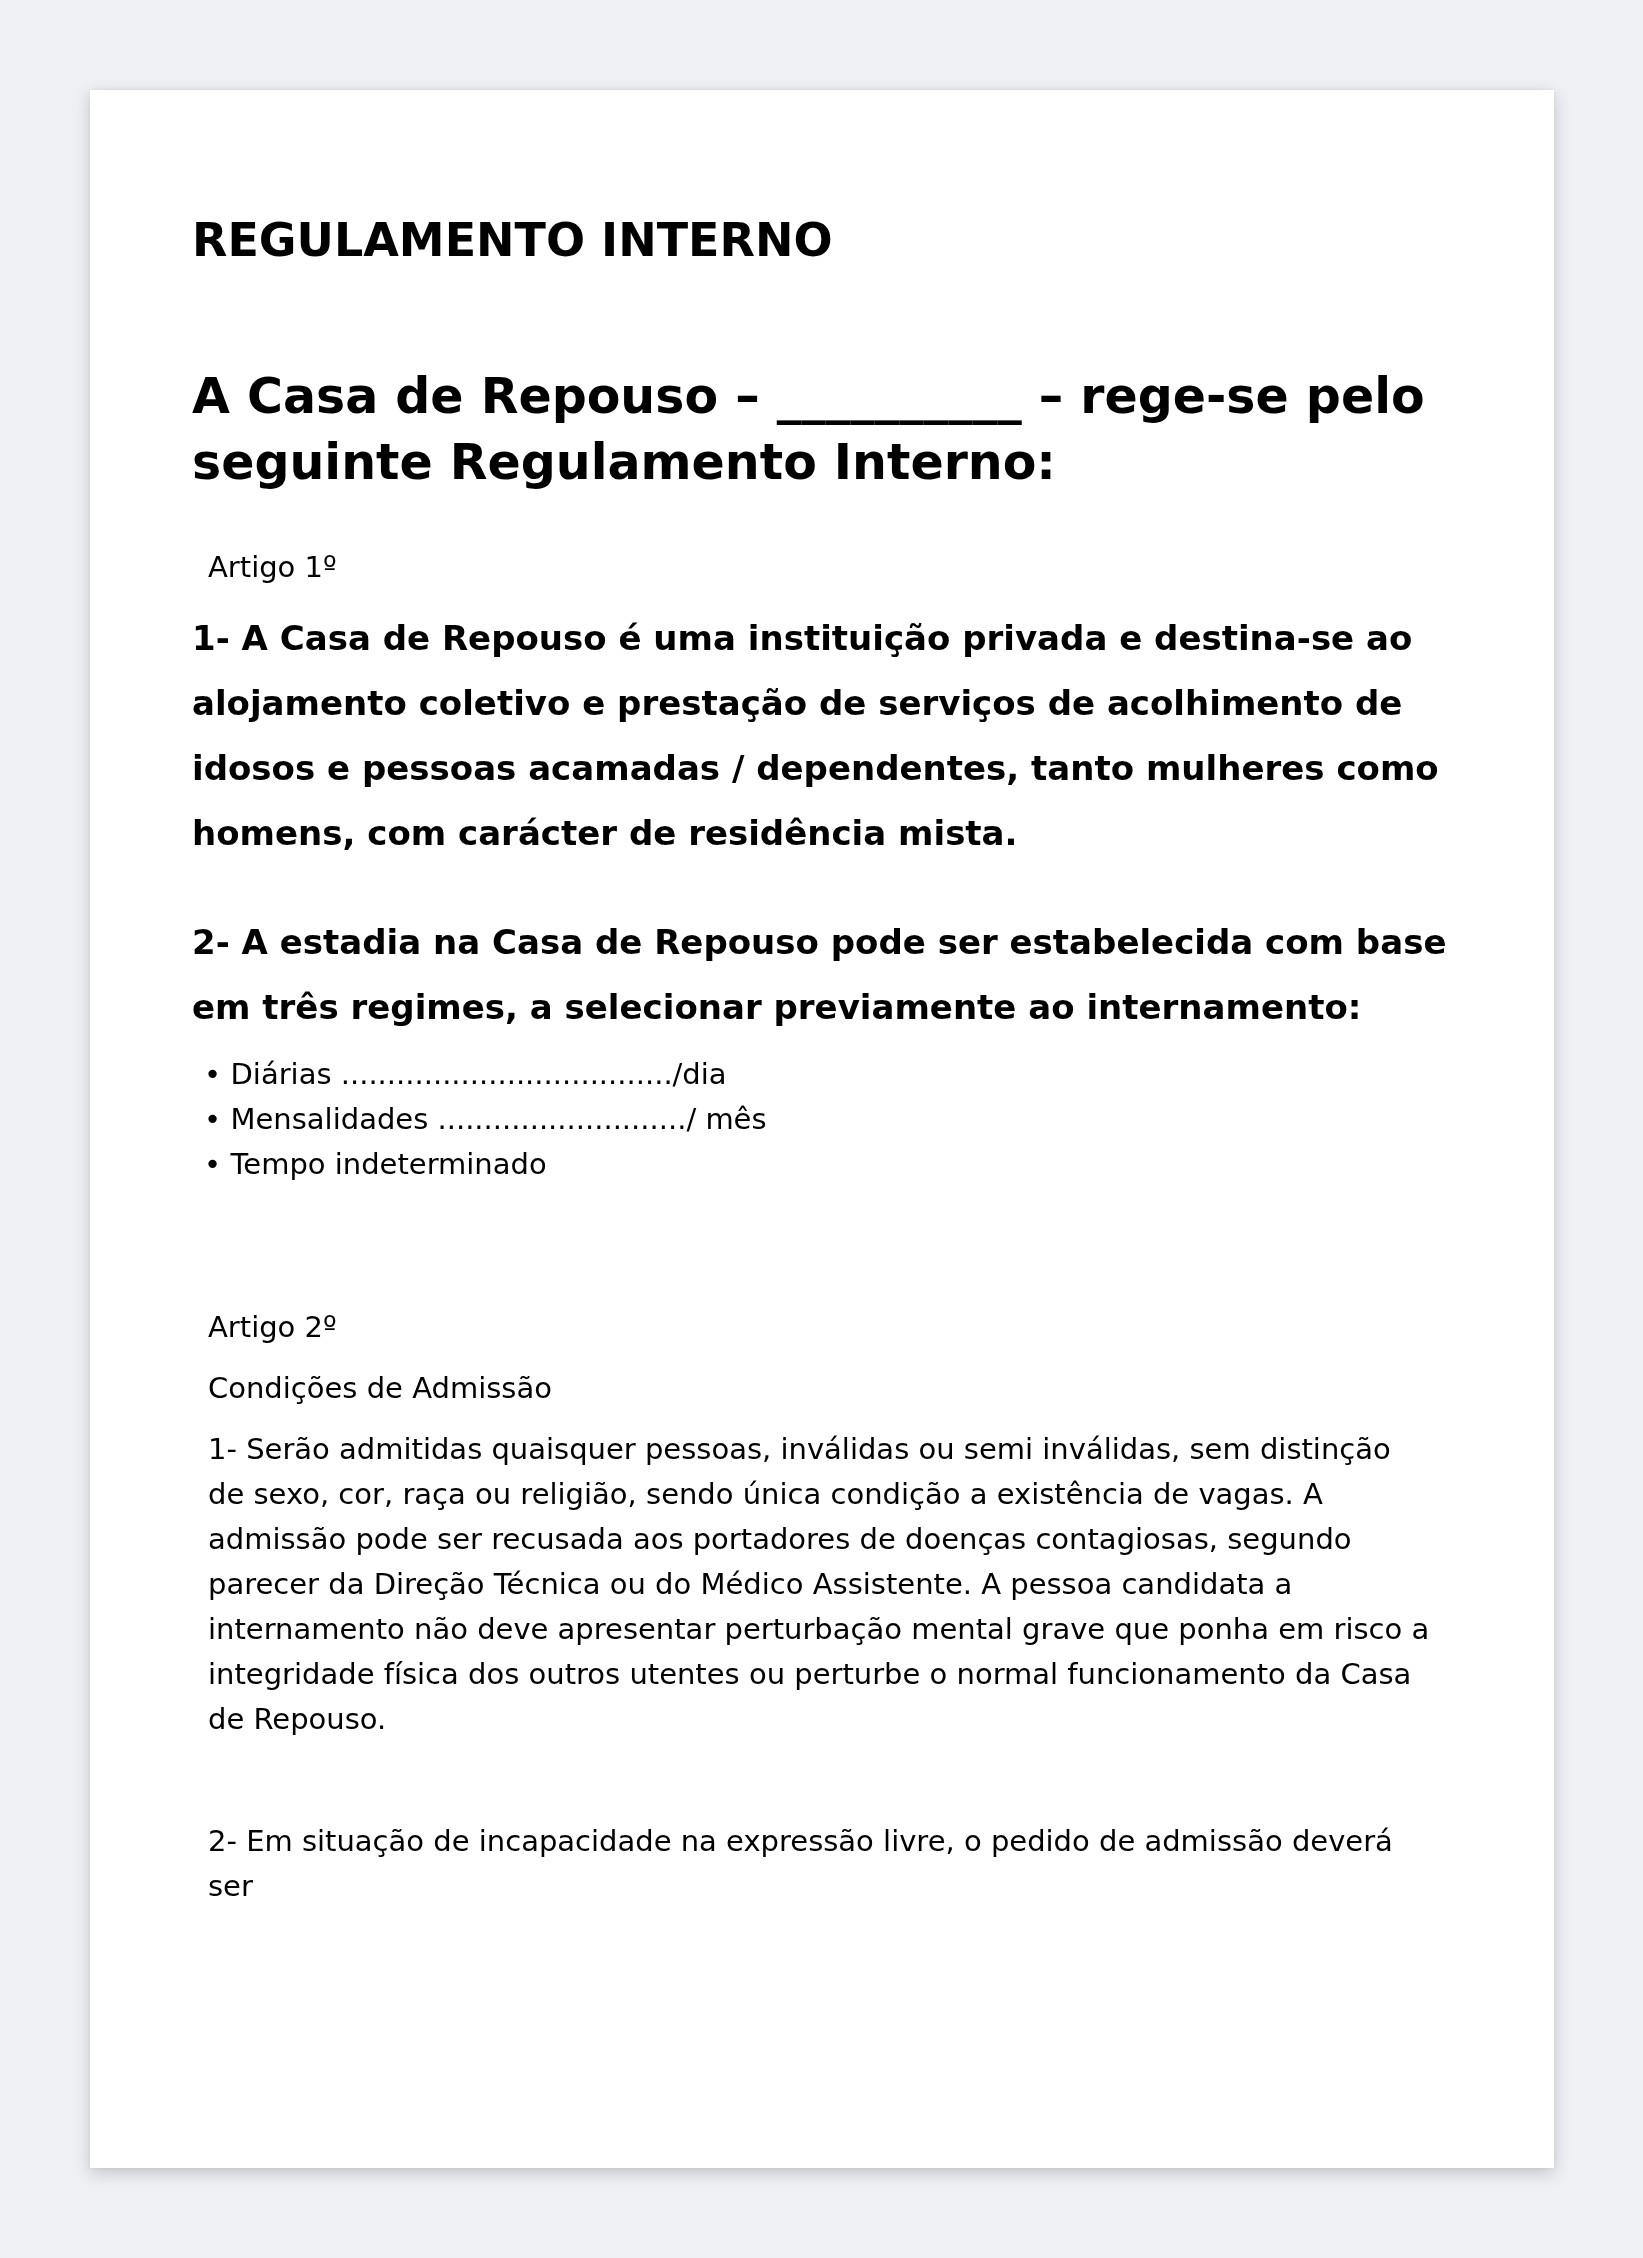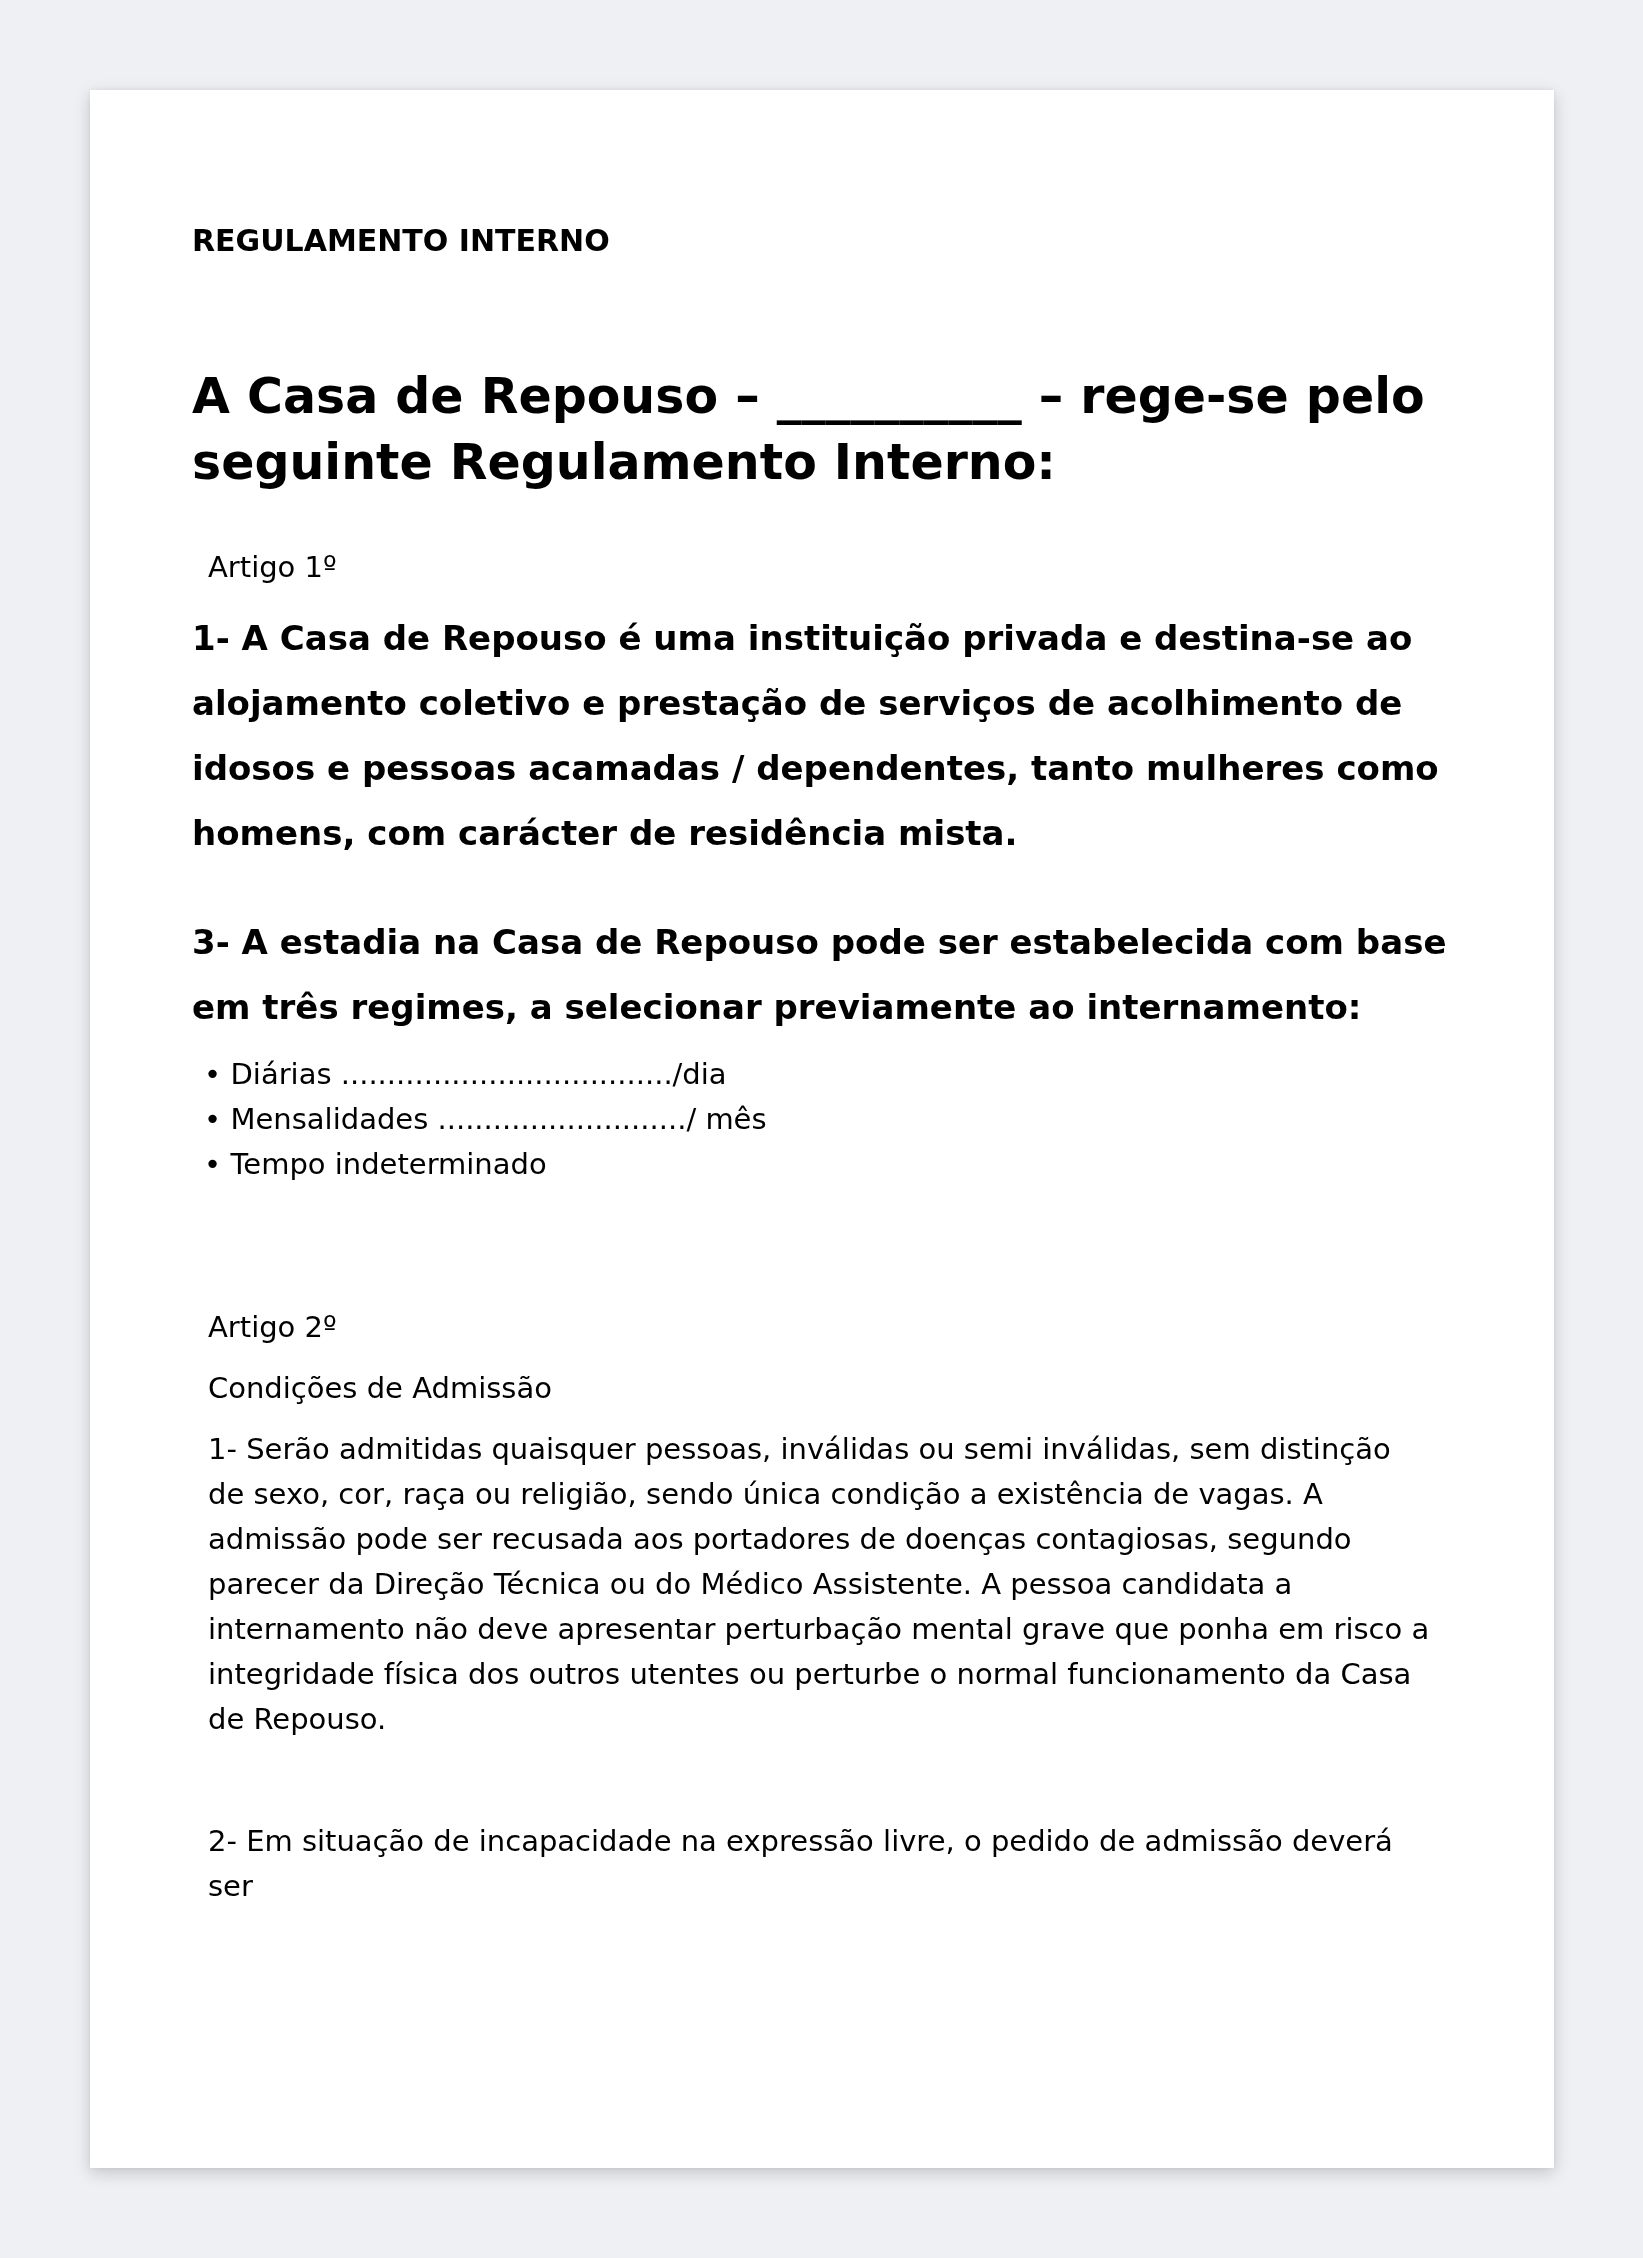--- a/index.html
+++ b/index.html
@@ -15,21 +15,21 @@
     position: absolute;
     left: 90px; top: 90px;
     width: 1464px; height: 2078px;
     background: #ffffff;
     box-shadow: 0 5.3px 16px rgba(0,0,0,0.18), 0 0 3.5px rgba(0,0,0,0.06);
     box-sizing: border-box;
     padding: 124px 102px 0 102px;
     overflow: hidden;
   }
   .doc-title {
-    font-size: 30px; font-weight: bold; line-height: 53px;
+    font-size: 46px; font-weight: bold; line-height: 53px;
     margin: 0 0 97px 0;
   }
   .intro-heading {
     font-size: 49px; font-weight: bold; line-height: 66px;
     margin: 0 0 49px 0;
   }
   .small {
     font-size: 29px; line-height: 45px;
     margin: 16px;
   }
@@ -48,21 +48,21 @@
 <body>
 
 <div class="page">
   <h1 class="doc-title">REGULAMENTO INTERNO</h1>
 
   <h2 class="intro-heading"><span>A Casa de Repouso – </span><span class="blank-line">__________</span><span> – rege-se pelo seguinte Regulamento Interno:</span></h2>
 
   <section>
     <p class="small">Artigo 1º</p>
     <p class="big-para gap-after-big">1- A Casa de Repouso é uma instituição privada e destina-se ao alojamento coletivo e prestação de serviços de acolhimento de idosos e pessoas acamadas / dependentes, tanto mulheres como homens, com carácter de residência mista.</p>
-    <p class="big-para">3- A estadia na Casa de Repouso pode ser estabelecida com base em três regimes, a selecionar previamente ao internamento:</p>
+    <p class="big-para">2- A estadia na Casa de Repouso pode ser estabelecida com base em três regimes, a selecionar previamente ao internamento:</p>
     <ul class="bullets">
       <li><span class="bullet-dot">•</span><span>Diárias ..................................../dia</span></li>
       <li><span class="bullet-dot">•</span><span>Mensalidades .........................../ mês</span></li>
       <li><span class="bullet-dot">•</span><span>Tempo indeterminado</span></li>
     </ul>
     <div class="spacer"></div>
   </section>
 
   <div class="spacer"></div>
 

